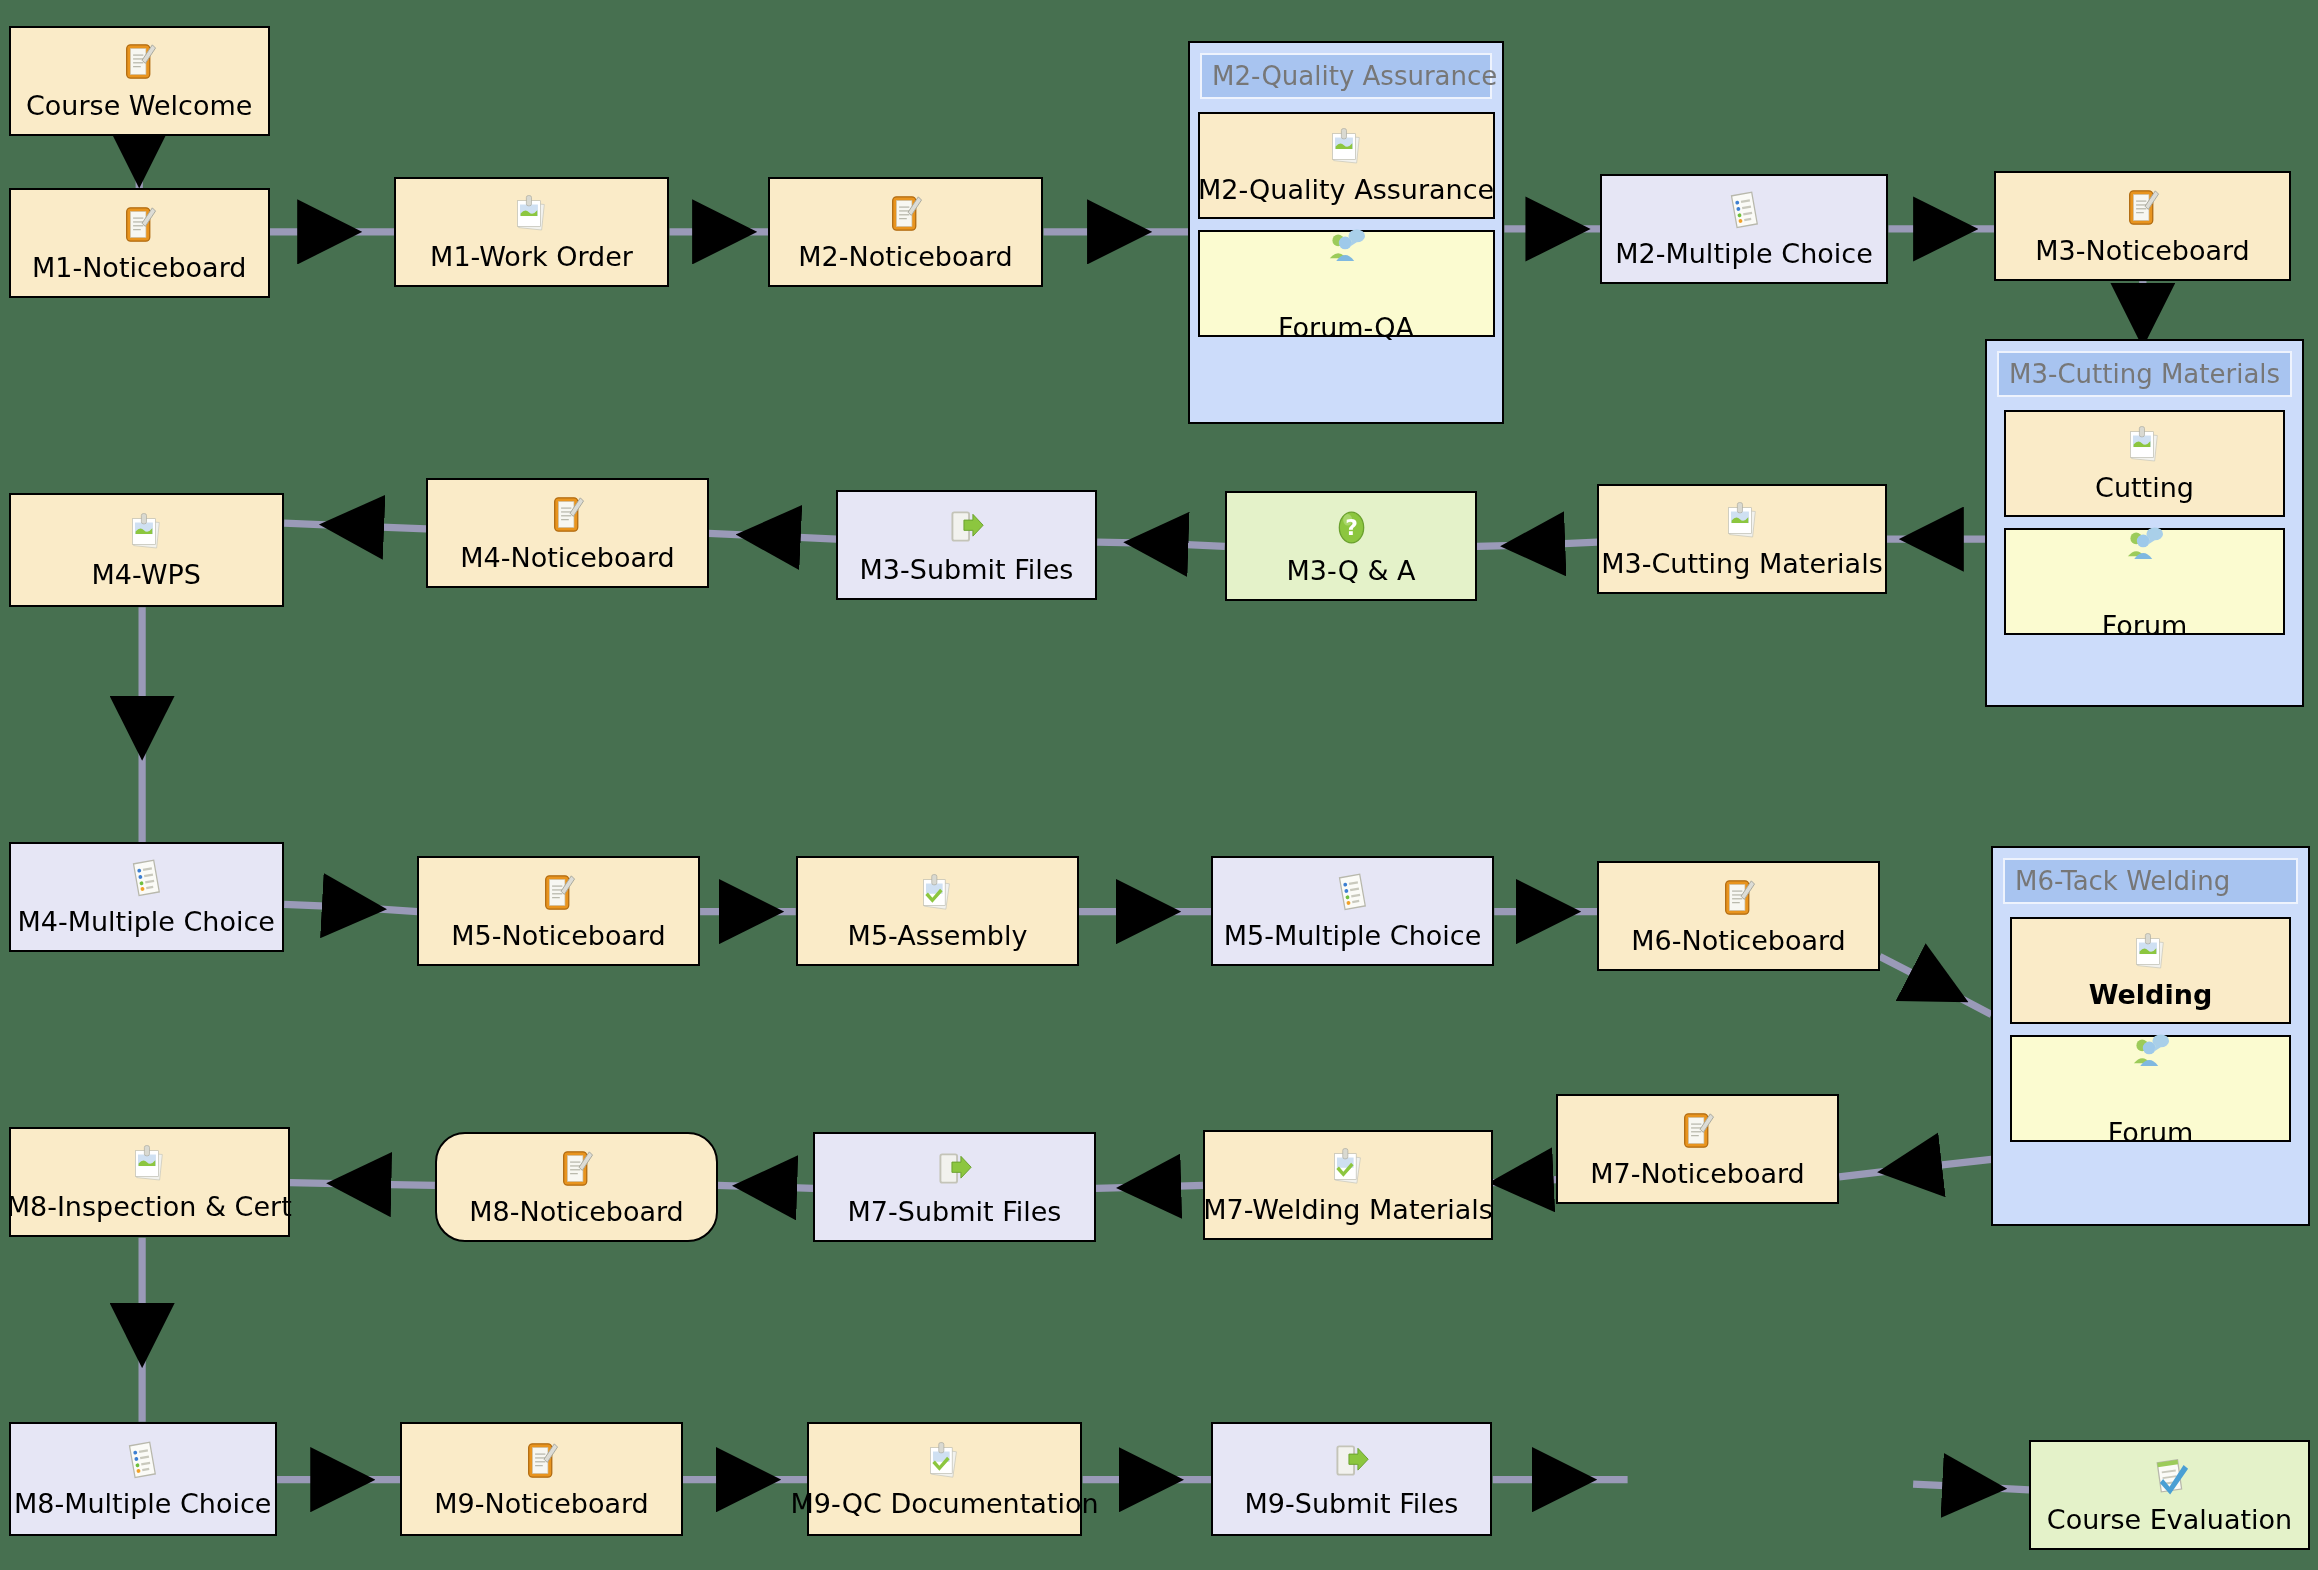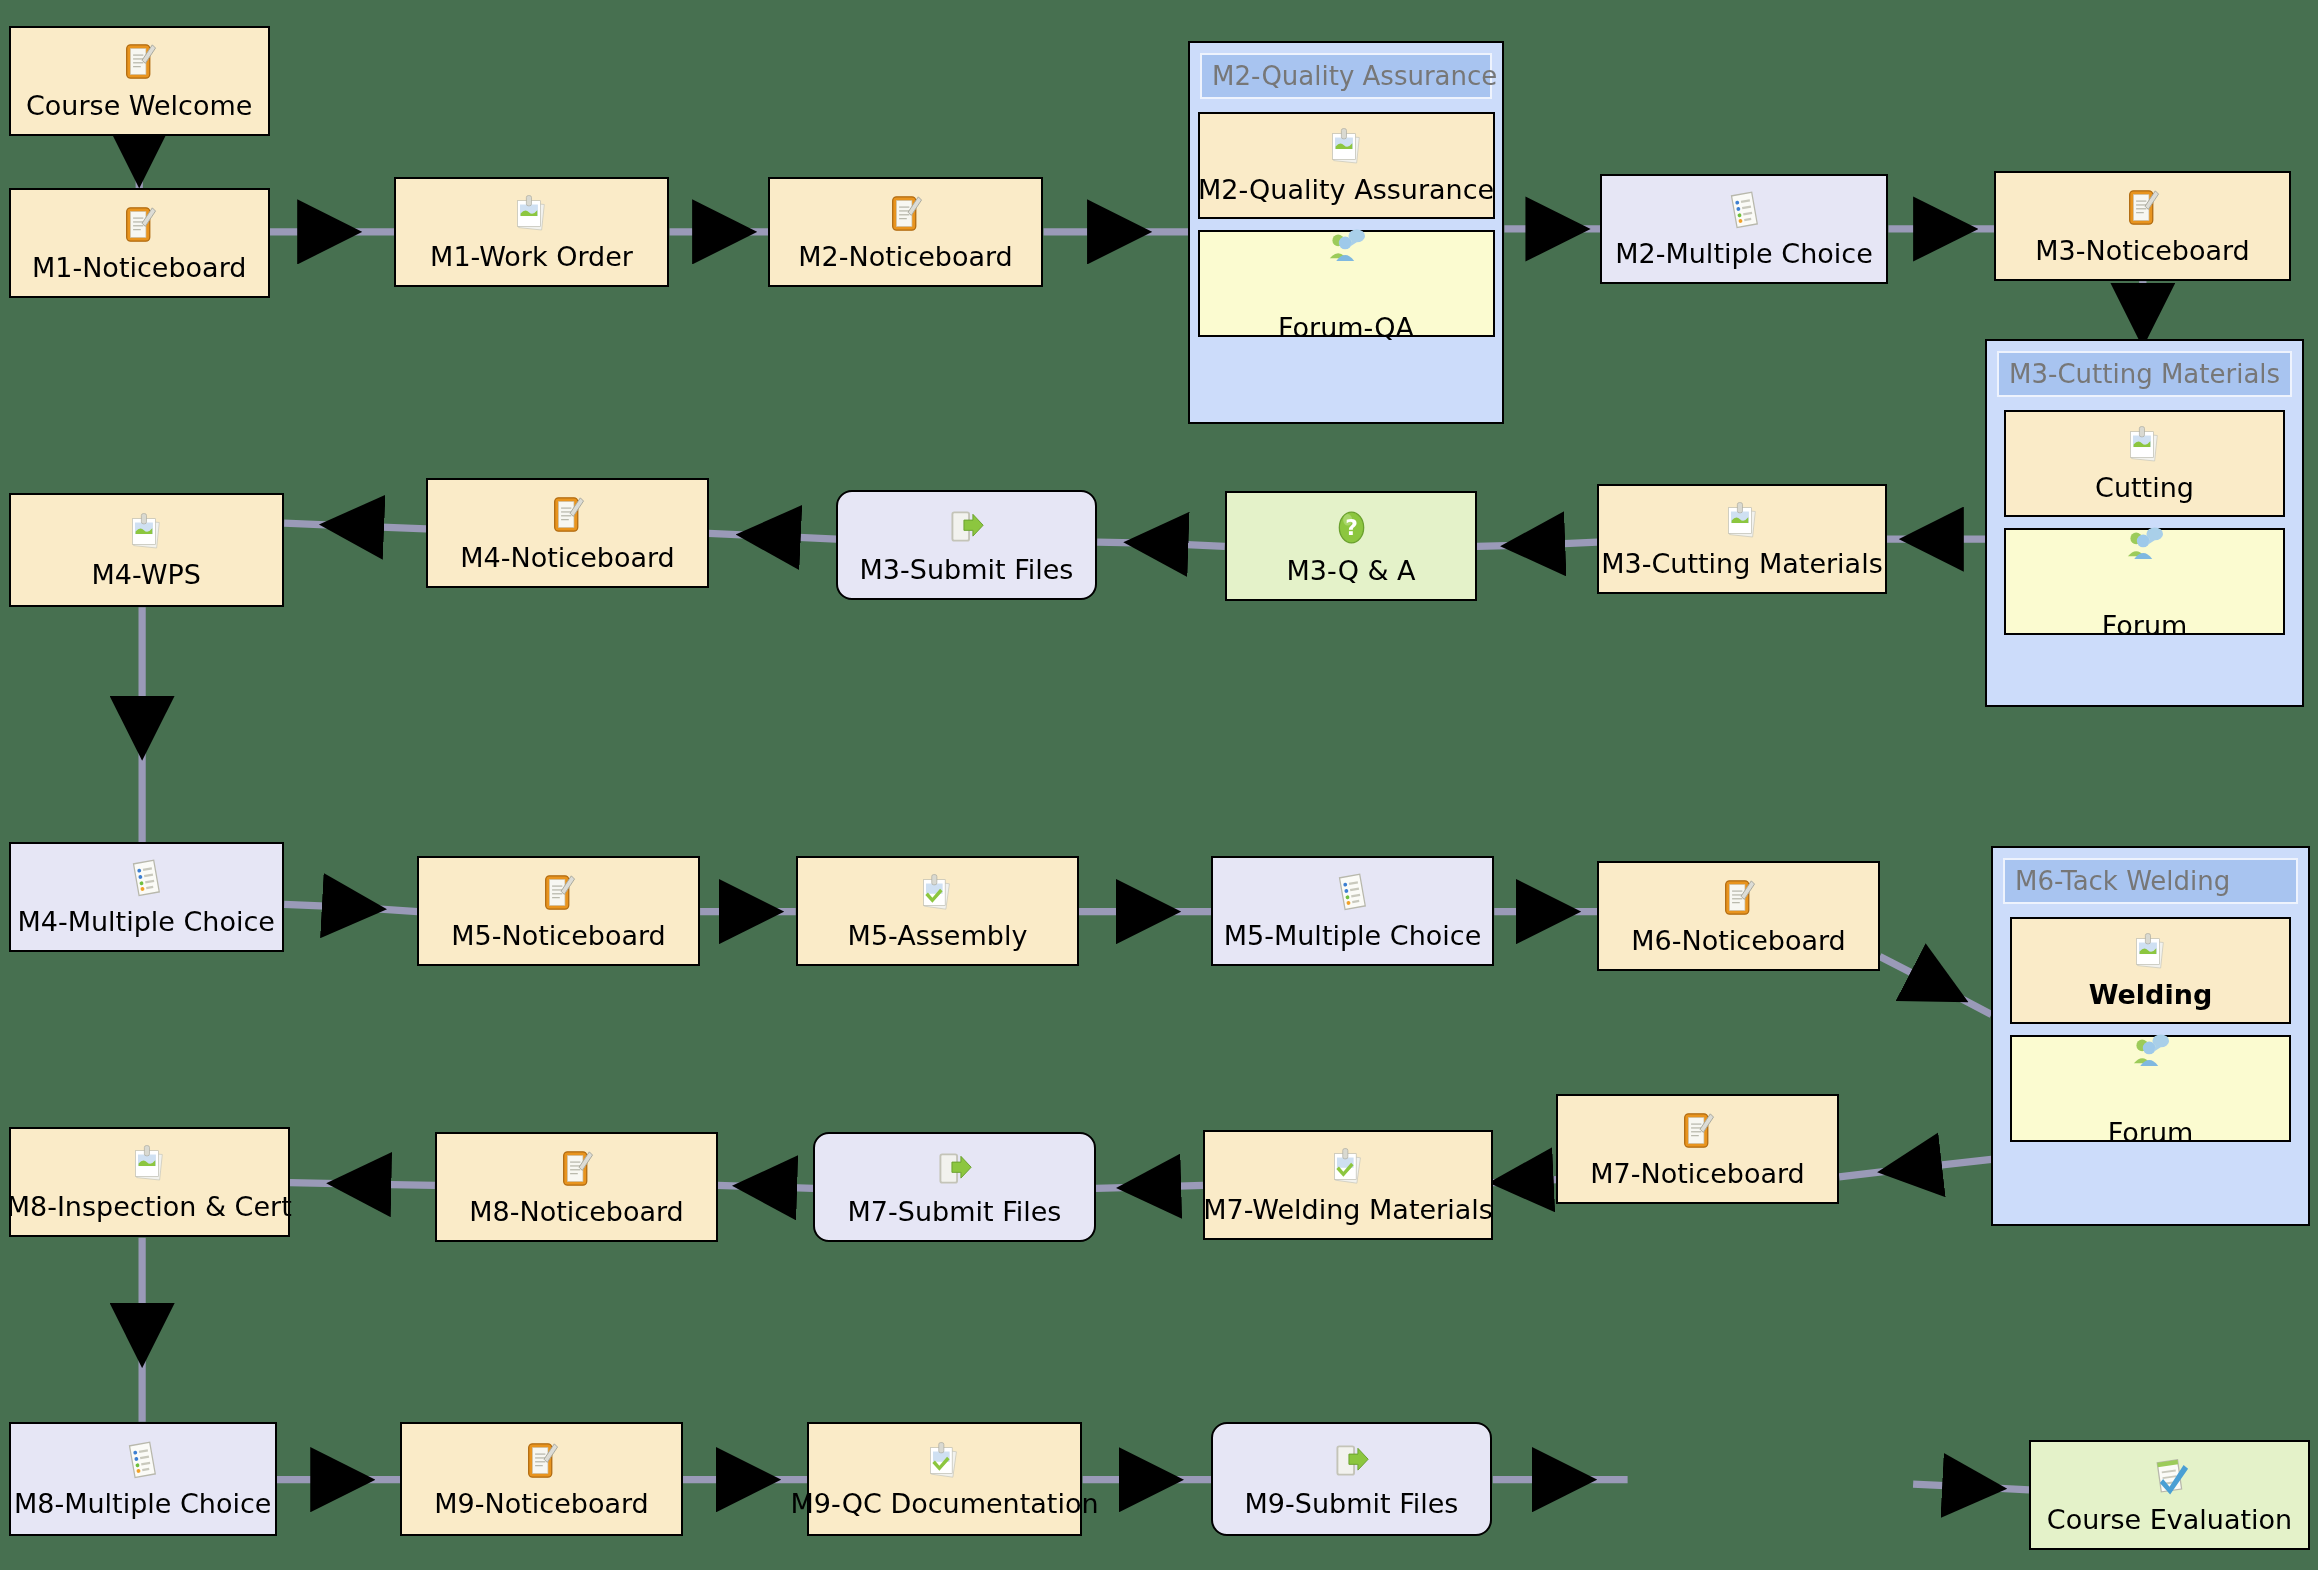--- a/index.html
+++ b/index.html
@@ -20,21 +20,21 @@
     align-items:center;justify-content:center;
     text-align:center;
     color:#000;
     font-size:27px;
     line-height:1.05;
   }
   .node .lbl{white-space:nowrap;}
   .node .ico{display:block;margin-bottom:4.3px;}
   .n-page{background:#faebc8;}
   .n-quiz{background:#e6e6f5;}
-  .n-assign{background:#e6e6f5;border-radius:16px;}
+  .n-assign{background:#e6e6f5;}
   .n-forum{background:#fbfbd0;gap:38px;}
   .n-qa{background:#e4f2c9;}
   .n-eval{background:#e4f2c9;}
 
   .cluster{
     position:absolute;
     box-sizing:border-box;
     border:2.9px solid #000;
     background:#ccdcfa;
     padding:7.2px;
@@ -395,21 +395,21 @@
     </svg></span>
       <span class="lbl">M7-Welding Materials</span>
     </div>
     <div class="node n-assign" style="left: 813px; top: 1132px; width: 283px; height: 110px;">
       <span class="ico"><svg width="41" height="41" viewBox="0 0 64 64">
       <rect x="10" y="10" width="26" height="44" rx="3" fill="#f2f2ee" stroke="#c4c4b8" stroke-width="3"></rect>
       <path d="M28 22 h14 v-9 l16 17 l-16 17 v-9 h-14 z" fill="#8cc63f" stroke="#6aa02e" stroke-width="1.5"></path>
     </svg></span>
       <span class="lbl">M7-Submit Files</span>
     </div>
-    <div class="node n-page" style="left: 435px; top: 1132px; width: 283px; height: 110px;">
+    <div class="node n-page" style="left: 435px; top: 1132px; width: 283px; height: 110px; border-radius: 30px;">
       <span class="ico"><svg width="41" height="41" viewBox="0 0 64 64">
       <rect x="12" y="6" width="36" height="52" rx="6" fill="#e8941f" stroke="#b06a10" stroke-width="2"></rect>
       <rect x="18" y="12" width="24" height="40" fill="#f7f7f2" stroke="#c9c9bd"></rect>
       <g stroke="#b9b9ad" stroke-width="2">
             <line x1="22" y1="22" x2="38" y2="22"></line>
             <line x1="22" y1="28" x2="38" y2="28"></line>
             <line x1="22" y1="34" x2="38" y2="34"></line>
             <line x1="22" y1="40" x2="34" y2="40"></line>
           </g>
       <path d="M36 30 L52 6 L57 11 L41 35 Z" fill="#dcdcd6" stroke="#a8a89c" stroke-width="1.5"></path>

